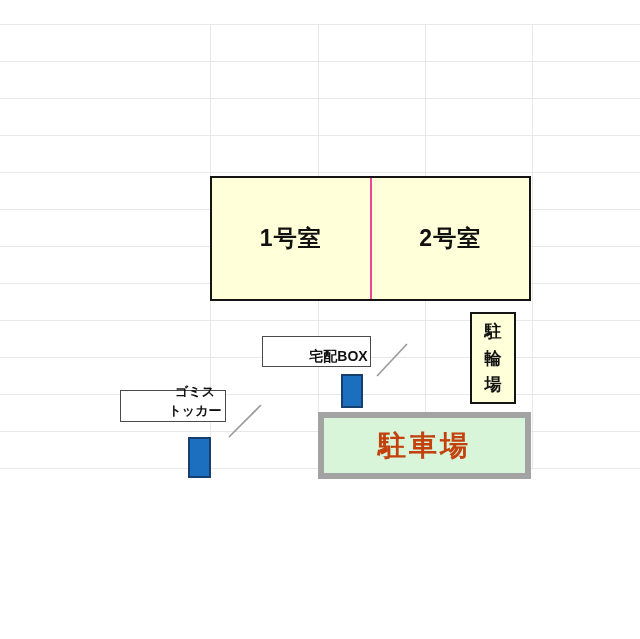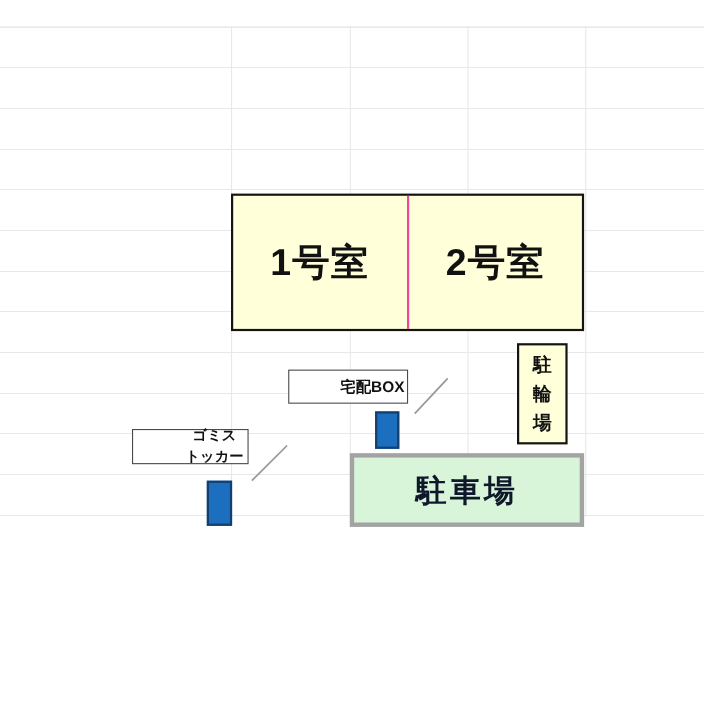--- a/index.html
+++ b/index.html
@@ -50,21 +50,21 @@
     border: 2px solid #141414;
     box-sizing: border-box;
     background: #ffffd9;
     z-index: 2;
   }
   .room {
     flex: 1;
     display: flex;
     align-items: center;
     justify-content: center;
-    font-size: 34px;
+    font-size: 23px;
     font-weight: bold;
     color: #111111;
     letter-spacing: 1px;
   }
   .room + .room { border-left: 2px solid #ec4899; justify-content: center; }
 
   
   .bike {
     position: absolute;
     left: 470px;
@@ -88,42 +88,42 @@
   }
 
   
   .parking {
     position: absolute;
     left: 318px;
     top: 412px;
     width: 213px;
     height: 67px;
     background: #d9f5d9;
-    border: 4px solid #a3a3a3;
+    border: 6px solid #a3a3a3;
     box-sizing: border-box;
     display: flex;
     align-items: center;
     justify-content: center;
     font-size: 28px;
     font-weight: bold;
-    color: #0f172a;
+    color: #c2410c;
     letter-spacing: 3px;
     z-index: 2;
   }
 
   
   .label-box {
     position: absolute;
     background: #ffffff;
     border: 1.5px solid #4a4a4a;
     box-sizing: border-box;
     display: flex;
     flex-direction: column;
     align-items: center;
-    justify-content: center;
+    justify-content: flex-end;
     z-index: 3;
     color: #111111;
     padding-left: 44px;
   }
   .delivery-label {
     left: 262px;
     top: 336px;
     width: 109px;
     height: 31px;
     font-size: 14px;

